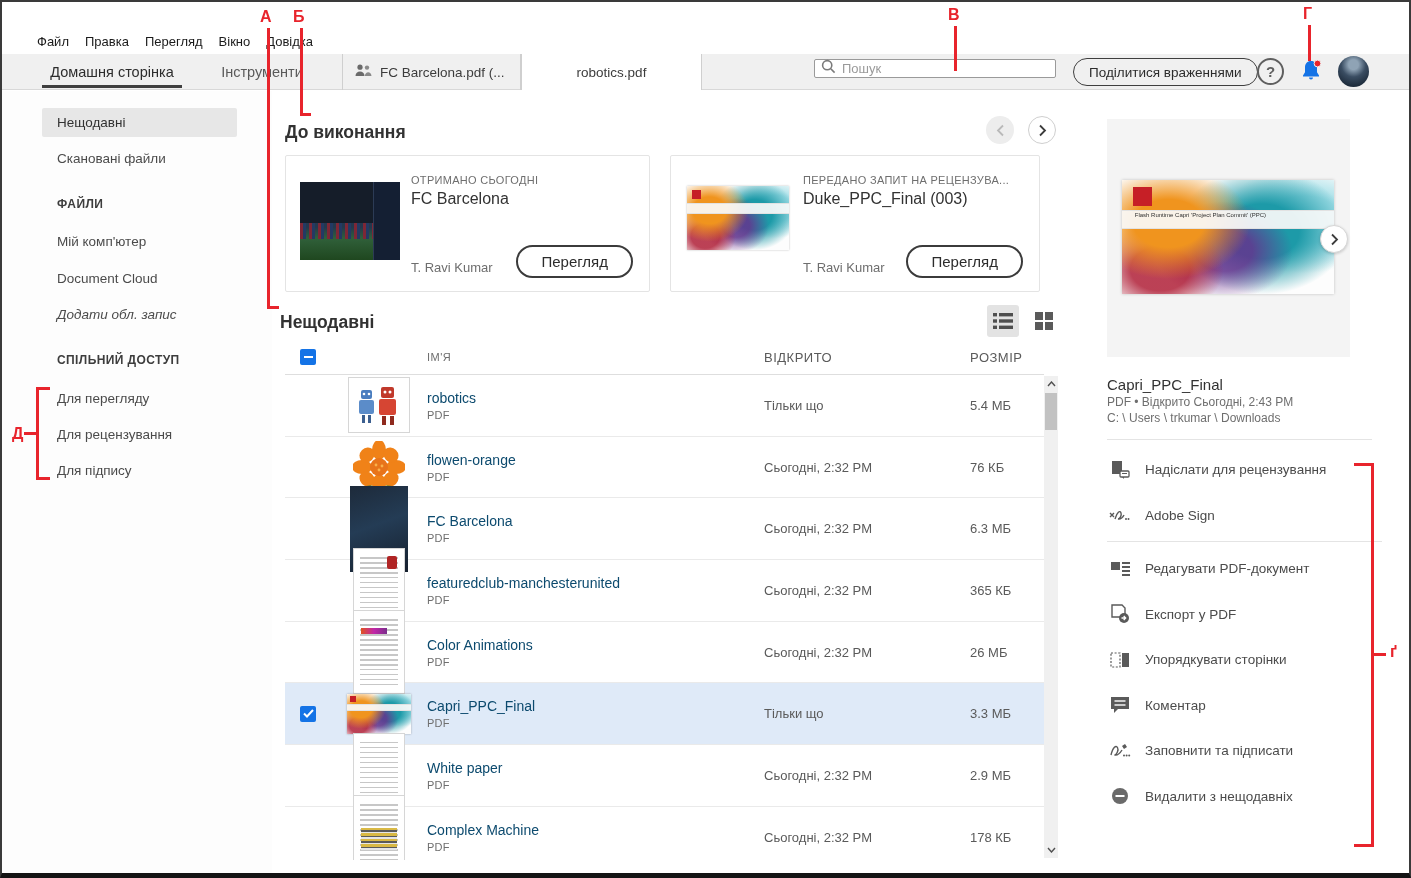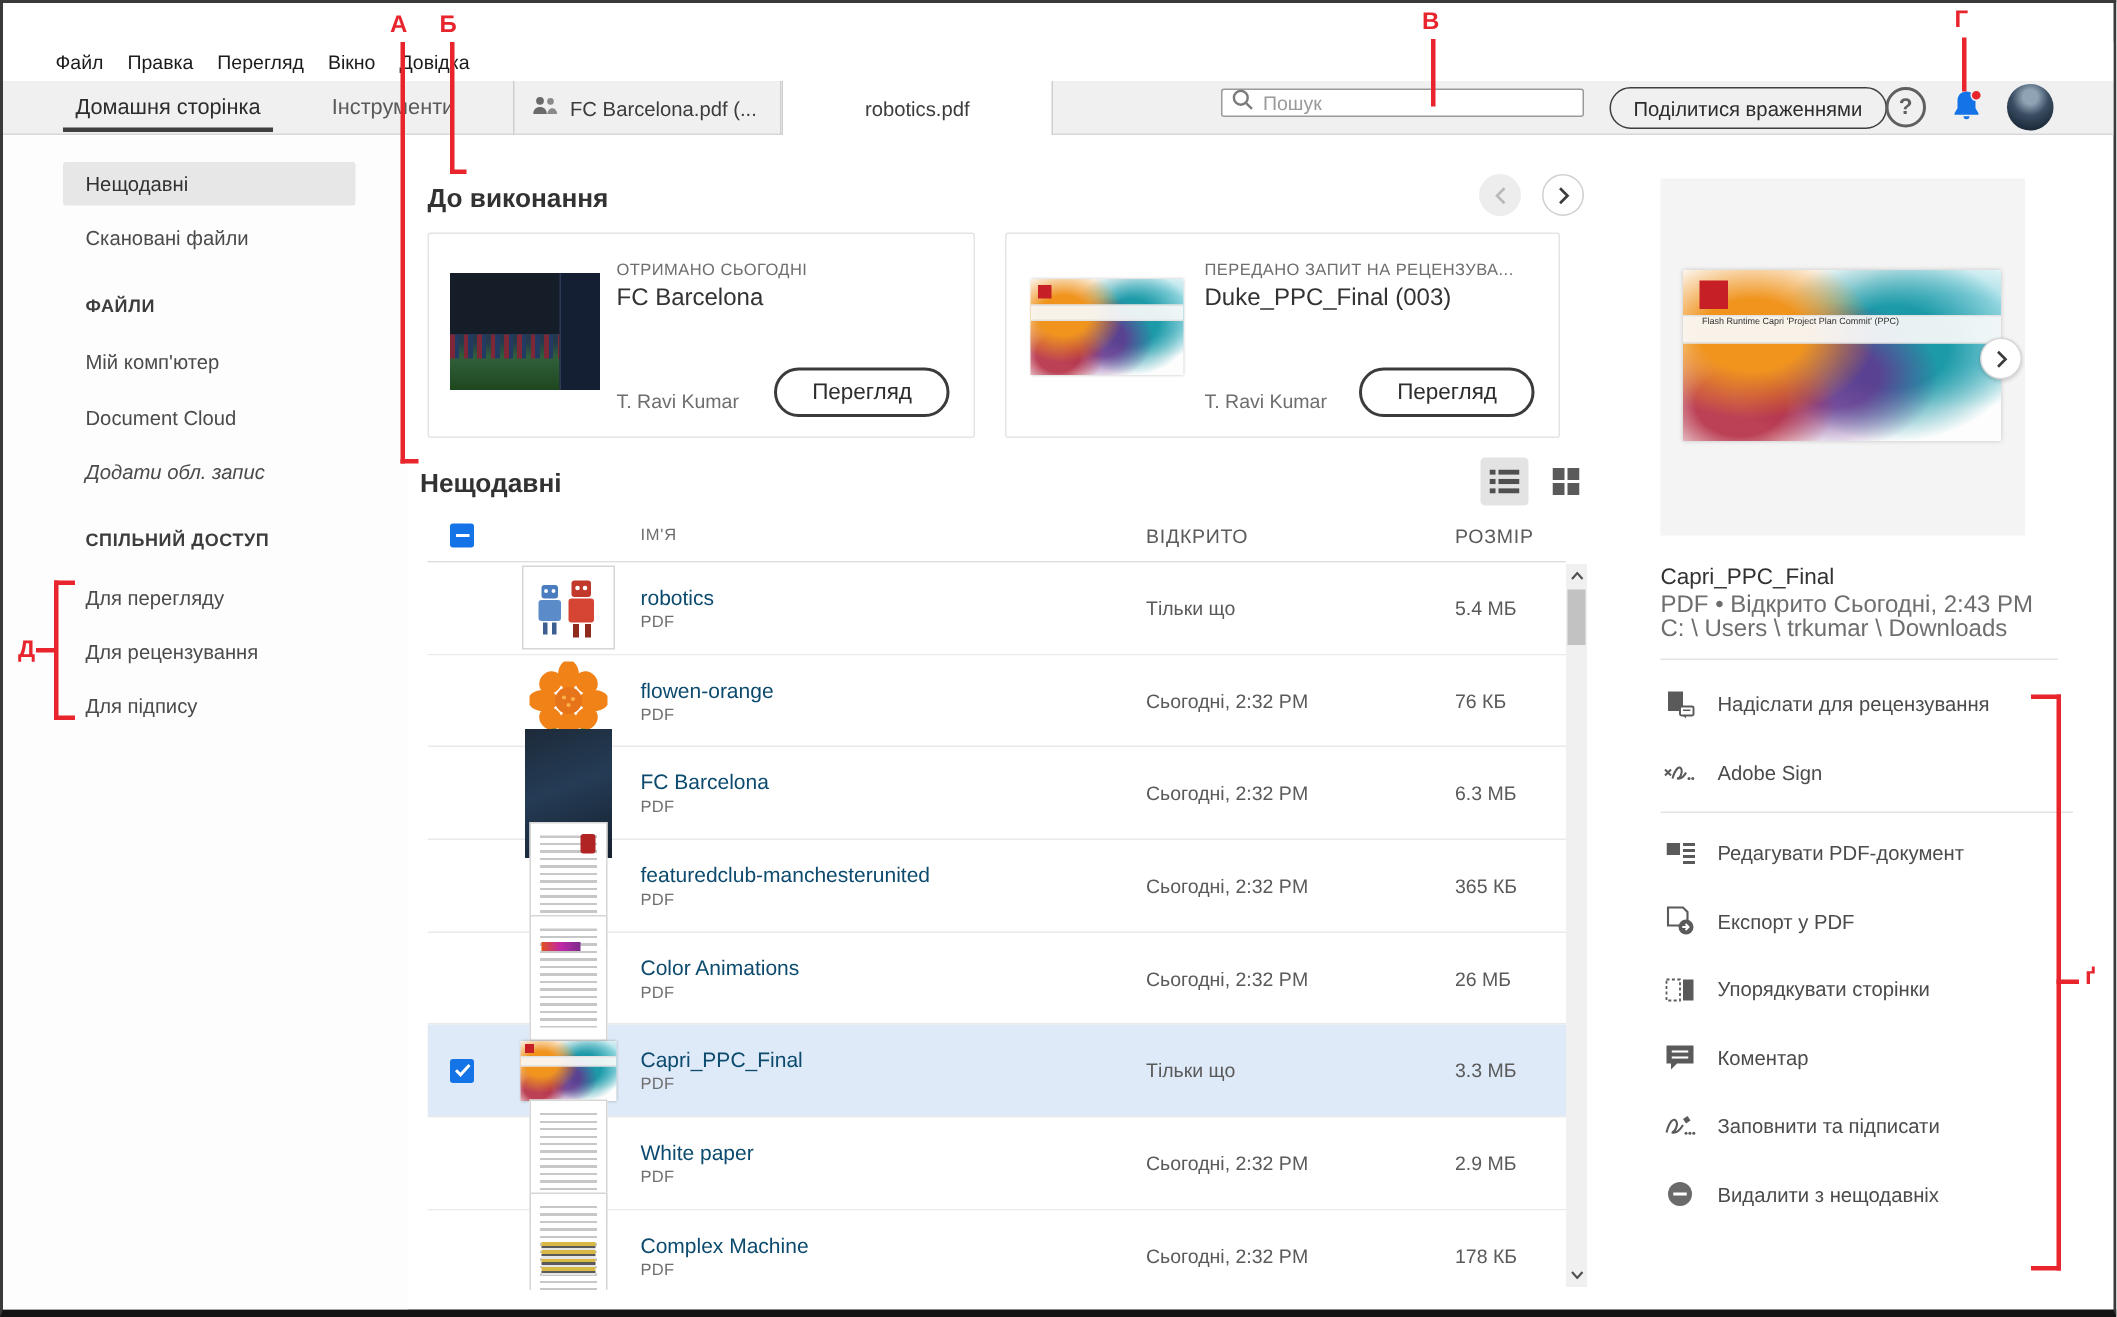--- a/index.html
+++ b/index.html
@@ -126,21 +126,21 @@
 
   
   .preview-box { position:absolute; left:1105px; top:117px; width:243px; height:238px; background:#f4f4f4; }
   .preview-slide { position:absolute; left:15px; top:61px; width:212px; height:114px;
                    box-shadow:0 0 3px rgba(0,0,0,.2); }
   .slide-title { position:absolute; left:6%; top:28%; font-size:6px; color:#2f2f2f; white-space:nowrap; }
   .preview-next { position:absolute; left:1318px; top:223px; width:28px; height:28px; border-radius:50%;
                   background:#fff; border:1px solid #d6d6d6; box-shadow:0 1px 3px rgba(0,0,0,.18);
                   display:flex; align-items:center; justify-content:center; }
   .details-title { position:absolute; left:1105px; top:374px; font-size:15px; color:#323232; }
-  .details-meta  { position:absolute; left:1105px; font-size:16px; color:#6e6e6e; }
+  .details-meta  { position:absolute; left:1105px; font-size:12px; color:#6e6e6e; }
   .details-sep   { position:absolute; left:1105px; top:437px; width:265px; height:1px; background:#e4e4e4; }
 
   .actions { position:absolute; left:1105px; top:445px; width:275px; }
   .action-item { display:flex; align-items:center; height:45.5px; }
   .action-item .aicon { width:22px; margin-left:2px; display:flex; justify-content:center; }
   .action-item .alabel { margin-left:14px; font-size:13.5px; color:#4b4b4b; }
   .actions-sep { height:1px; background:#e4e4e4; margin:3px 0 4px 0; }
 
   
   .ann { position:absolute; background:#e8242c; }

